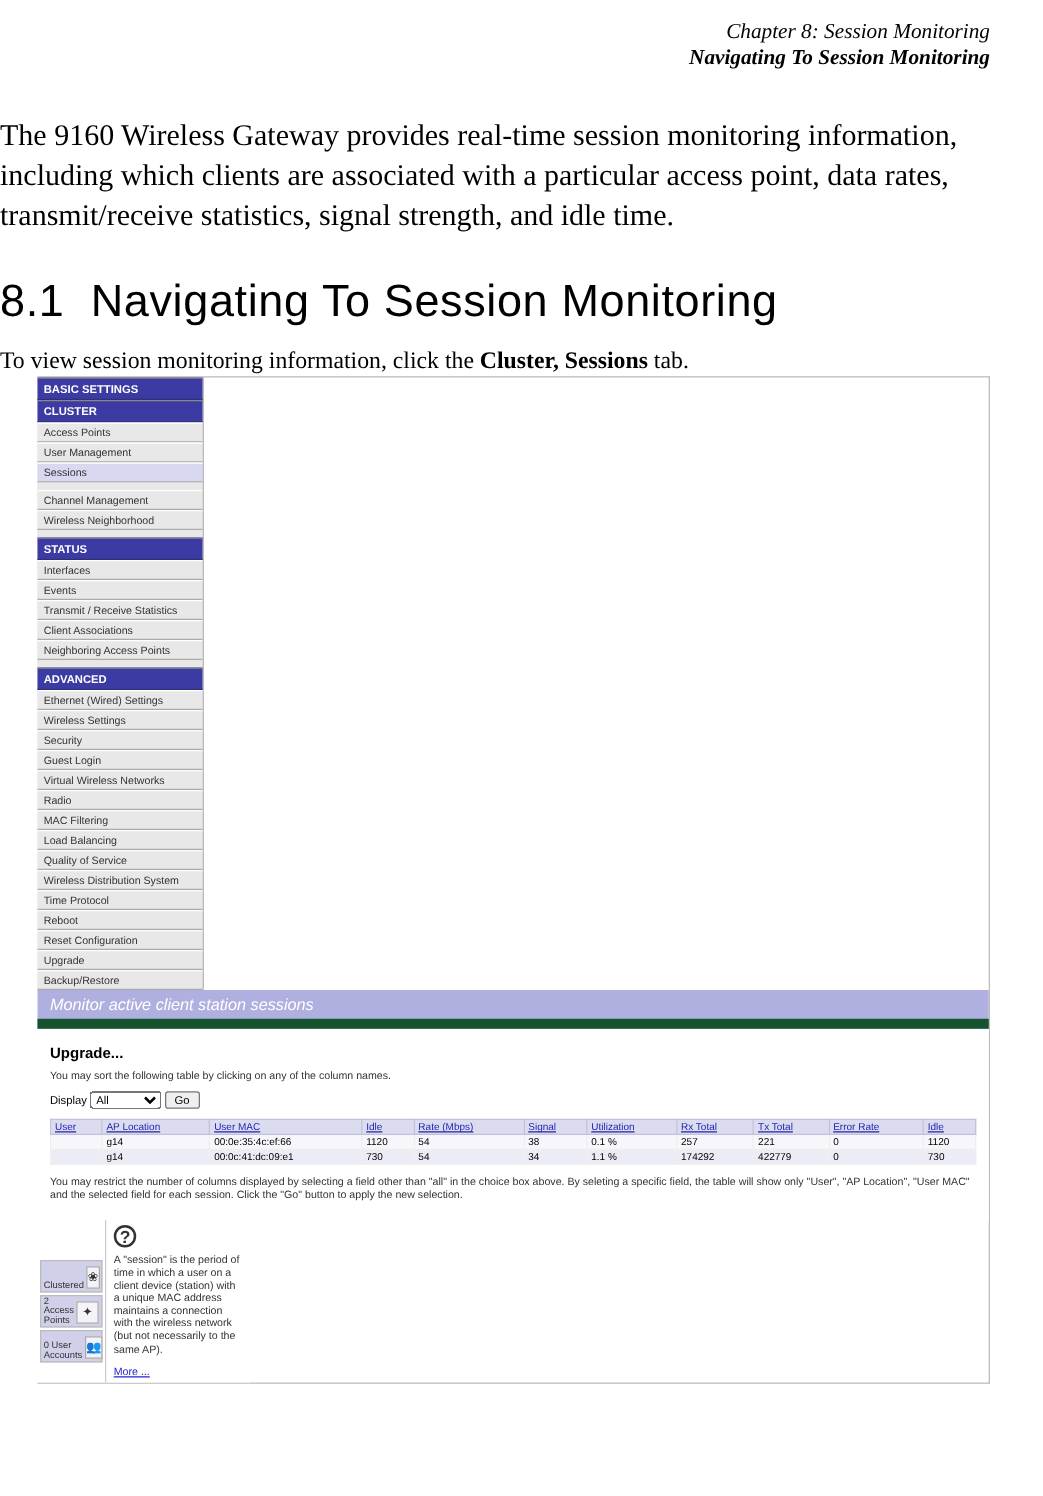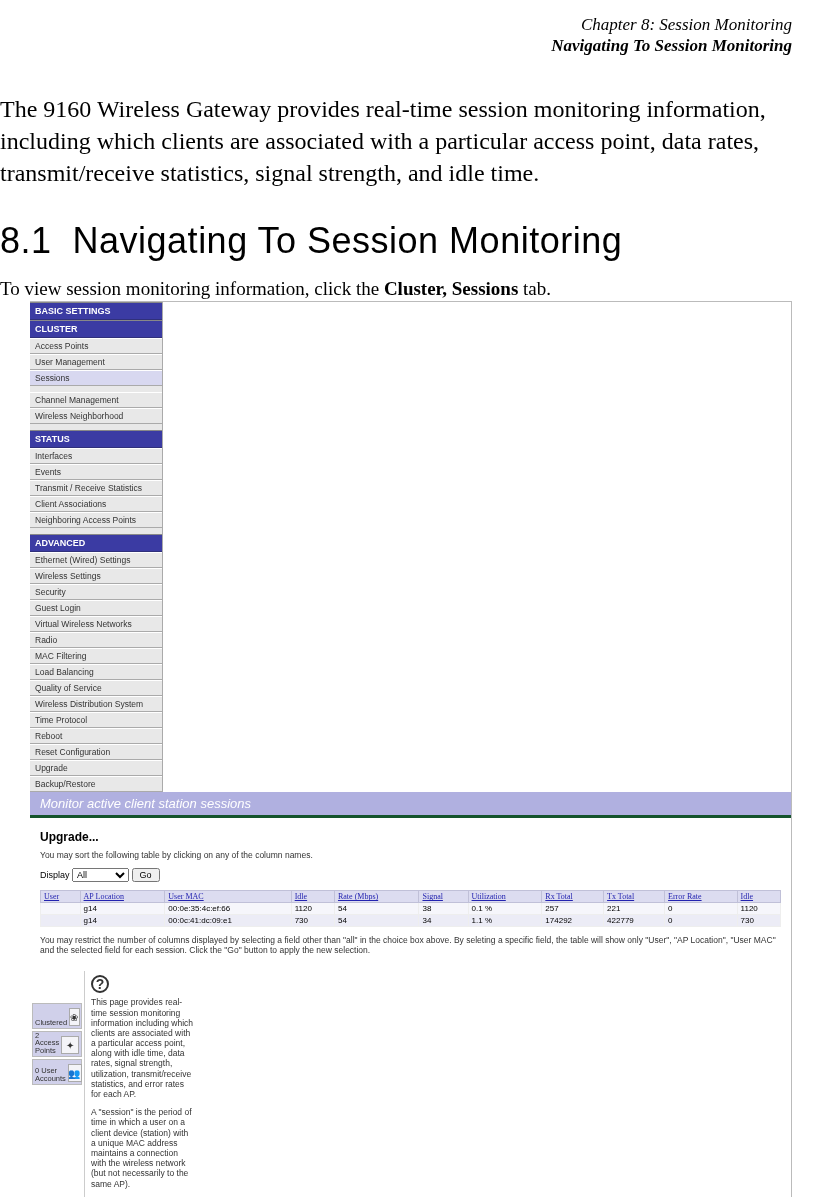--- a/index.html
+++ b/index.html
@@ -87,21 +87,21 @@
     flex: 1 1 auto;
     background: #fff;
     padding: 0;
   }
   .title-bar {
     background: #b0b0e0;
     color: #fff;
     font-style: italic;
     font-size: 13px;
     padding: 4px 10px;
-    border-bottom: 3px solid #14532d;
+    border-bottom: 8px solid #14532d;
   }
   .main-inner { padding: 8px 10px; }
   .sessions-title {
     font-size: 12px;
     font-weight: bold;
     margin: 4px 0 6px 0;
     font-family: Verdana, sans-serif;
   }
   .help-text {
     font-size: 8.5px;
@@ -127,21 +127,20 @@
     font-size: 8px;
   }
   table.sessions th {
     background: #dcdcf0;
     color: #2323b0;
     text-decoration: underline;
     text-align: left;
     padding: 1px 3px;
     border: 1px solid #c0c0d8;
     font-weight: normal;
-    font-family: Liberation Serif, serif;
   }
   table.sessions td {
     padding: 1px 3px;
     border: 1px solid #eee;
   }
   table.sessions tr.r0 td { background: #f6f6fb; }
   table.sessions tr.r1 td { background: #ececf6; }
 
   .right-col {
     width: 170px;
@@ -321,20 +320,19 @@
           <span class="txt"><span>2</span><br><span>Access</span><br><span>Points</span></span>
           <span class="ic">✦</span>
         </div>
         <div class="badge">
           <span class="txt"><span>0 User</span><br><span>Accounts</span></span>
           <span class="ic">👥</span>
         </div>
       </div>
       <div class="help-panel">
         <div class="help-icon">?</div>
-        <p>This page provides real-time session monitoring information including which clients are associated with a particular access point, along with idle time, data rates, signal strength, utilization, transmit/receive statistics, and error rates for each AP.</p>
         <p>A "session" is the period of time in which a user on a client device (station) with a unique MAC address maintains a connection with the wireless network (but not necessarily to the same AP).</p>
         <a>More ...</a>
       </div>
     </div>
   </div>
 
 </div>
 
 </body></html>

